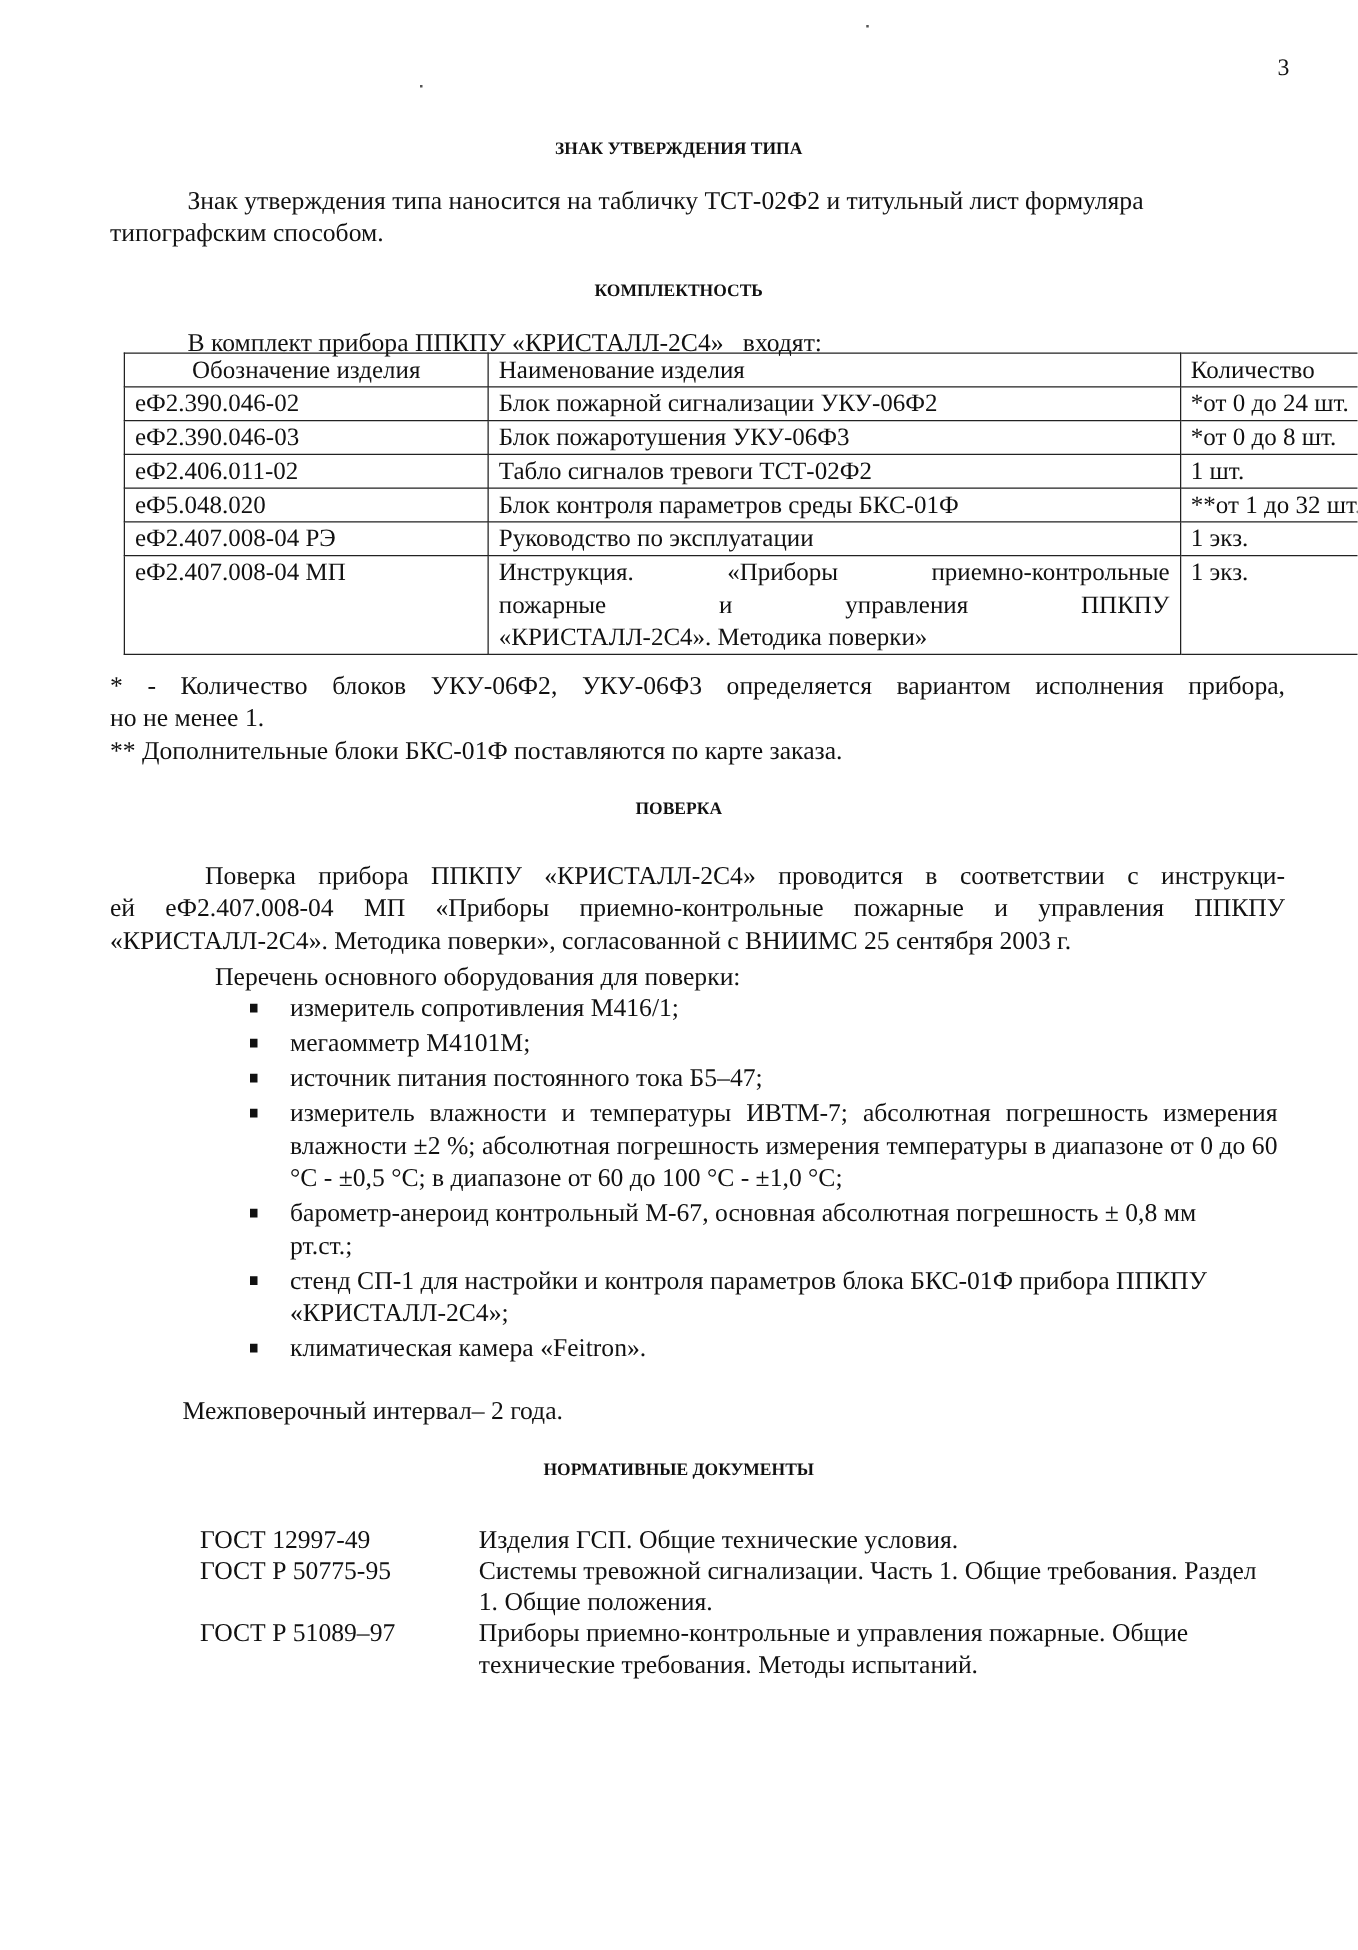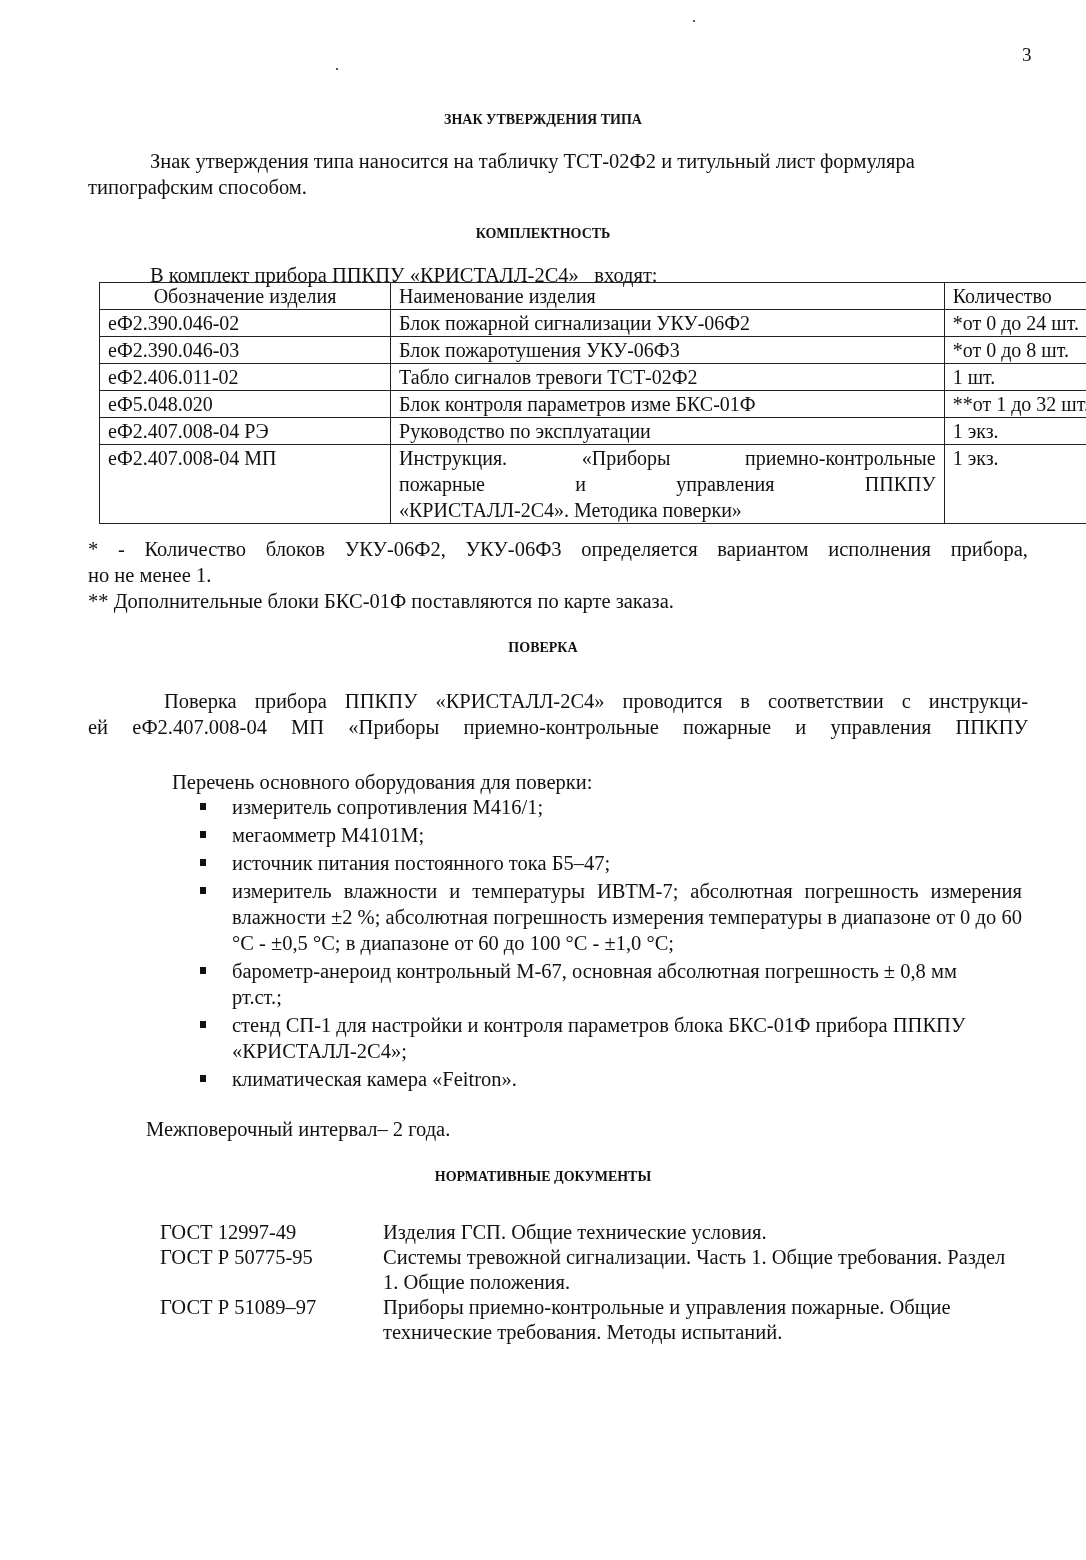--- a/index.html
+++ b/index.html
@@ -71,21 +71,21 @@
     <td>Блок пожаротушения УКУ-06Ф3</td>
     <td>*от 0 до 8 шт.</td>
   </tr>
   <tr>
     <td>еФ2.406.011-02</td>
     <td>Табло сигналов тревоги ТСТ-02Ф2</td>
     <td>1 шт.</td>
   </tr>
   <tr>
     <td>еФ5.048.020</td>
-    <td>Блок контроля параметров изме БКС-01Ф</td>
+    <td>Блок контроля параметров среды БКС-01Ф</td>
     <td>**от 1 до 32 шт.</td>
   </tr>
   <tr>
     <td>еФ2.407.008-04 РЭ</td>
     <td>Руководство по эксплуатации</td>
     <td>1 экз.</td>
   </tr>
   <tr>
     <td>еФ2.407.008-04 МП</td>
     <td>
@@ -101,20 +101,21 @@
 <p class="p" style="left:88px;top:536px;width:940px;">
   <span style="display:block;text-align:justify;text-align-last:justify;">* - Количество блоков УКУ-06Ф2, УКУ-06Ф3 определяется вариантом исполнения прибора,</span>
   <span style="display:block;">но не менее 1.</span>
 </p>
 <p class="p" style="left:88px;top:588px;">** Дополнительные блоки БКС-01Ф поставляются по карте заказа.</p>
 
 <h2 style="top:640px;">ПОВЕРКА</h2>
 <p class="p" style="left:88px;top:688px;width:940px;">
   <span style="display:block;padding-left:76px;text-align:justify;text-align-last:justify;">Поверка прибора ППКПУ «КРИСТАЛЛ-2С4»  проводится в соответствии с инструкци-</span>
   <span style="display:block;text-align:justify;text-align-last:justify;">ей еФ2.407.008-04 МП «Приборы приемно-контрольные пожарные и управления ППКПУ</span>
+  <span style="display:block;">«КРИСТАЛЛ-2С4». Методика поверки», согласованной с ВНИИМС 25 сентября  2003 г.</span>
 </p>
 <p class="p" style="left:172px;top:769px;">Перечень основного оборудования для поверки:</p>
 
 <ul class="bullets">
   <li><span class="mark"></span><span>измеритель сопротивления М416/1;</span></li>
   <li><span class="mark"></span><span>мегаомметр М4101М;</span></li>
   <li><span class="mark"></span><span>источник питания постоянного тока Б5–47;</span></li>
   <li style="text-align:justify;width:790px;"><span class="mark"></span><span>измеритель влажности и температуры ИВТМ-7; абсолютная погрешность изме­рения влажности ±2 %; абсолютная погрешность измерения температуры в диа­пазоне от 0 до 60 °С - ±0,5 °С; в диапазоне от 60 до 100 °С - ±1,0 °С;</span></li>
   <li style="width:740px;"><span class="mark"></span><span>барометр-анероид контрольный М-67, основная абсолютная погрешность ± 0,8 мм рт.ст.;</span></li>
   <li style="width:760px;"><span class="mark"></span><span>стенд СП-1 для настройки и контроля параметров блока БКС-01Ф прибора ППКПУ «КРИСТАЛЛ-2С4»;</span></li>

